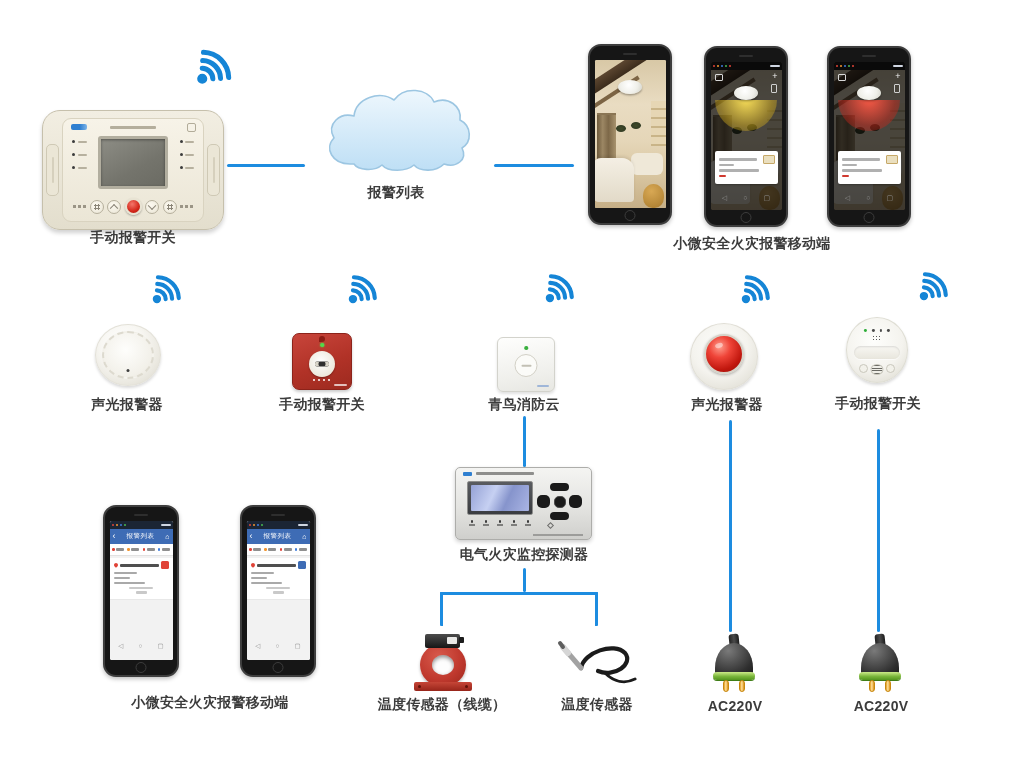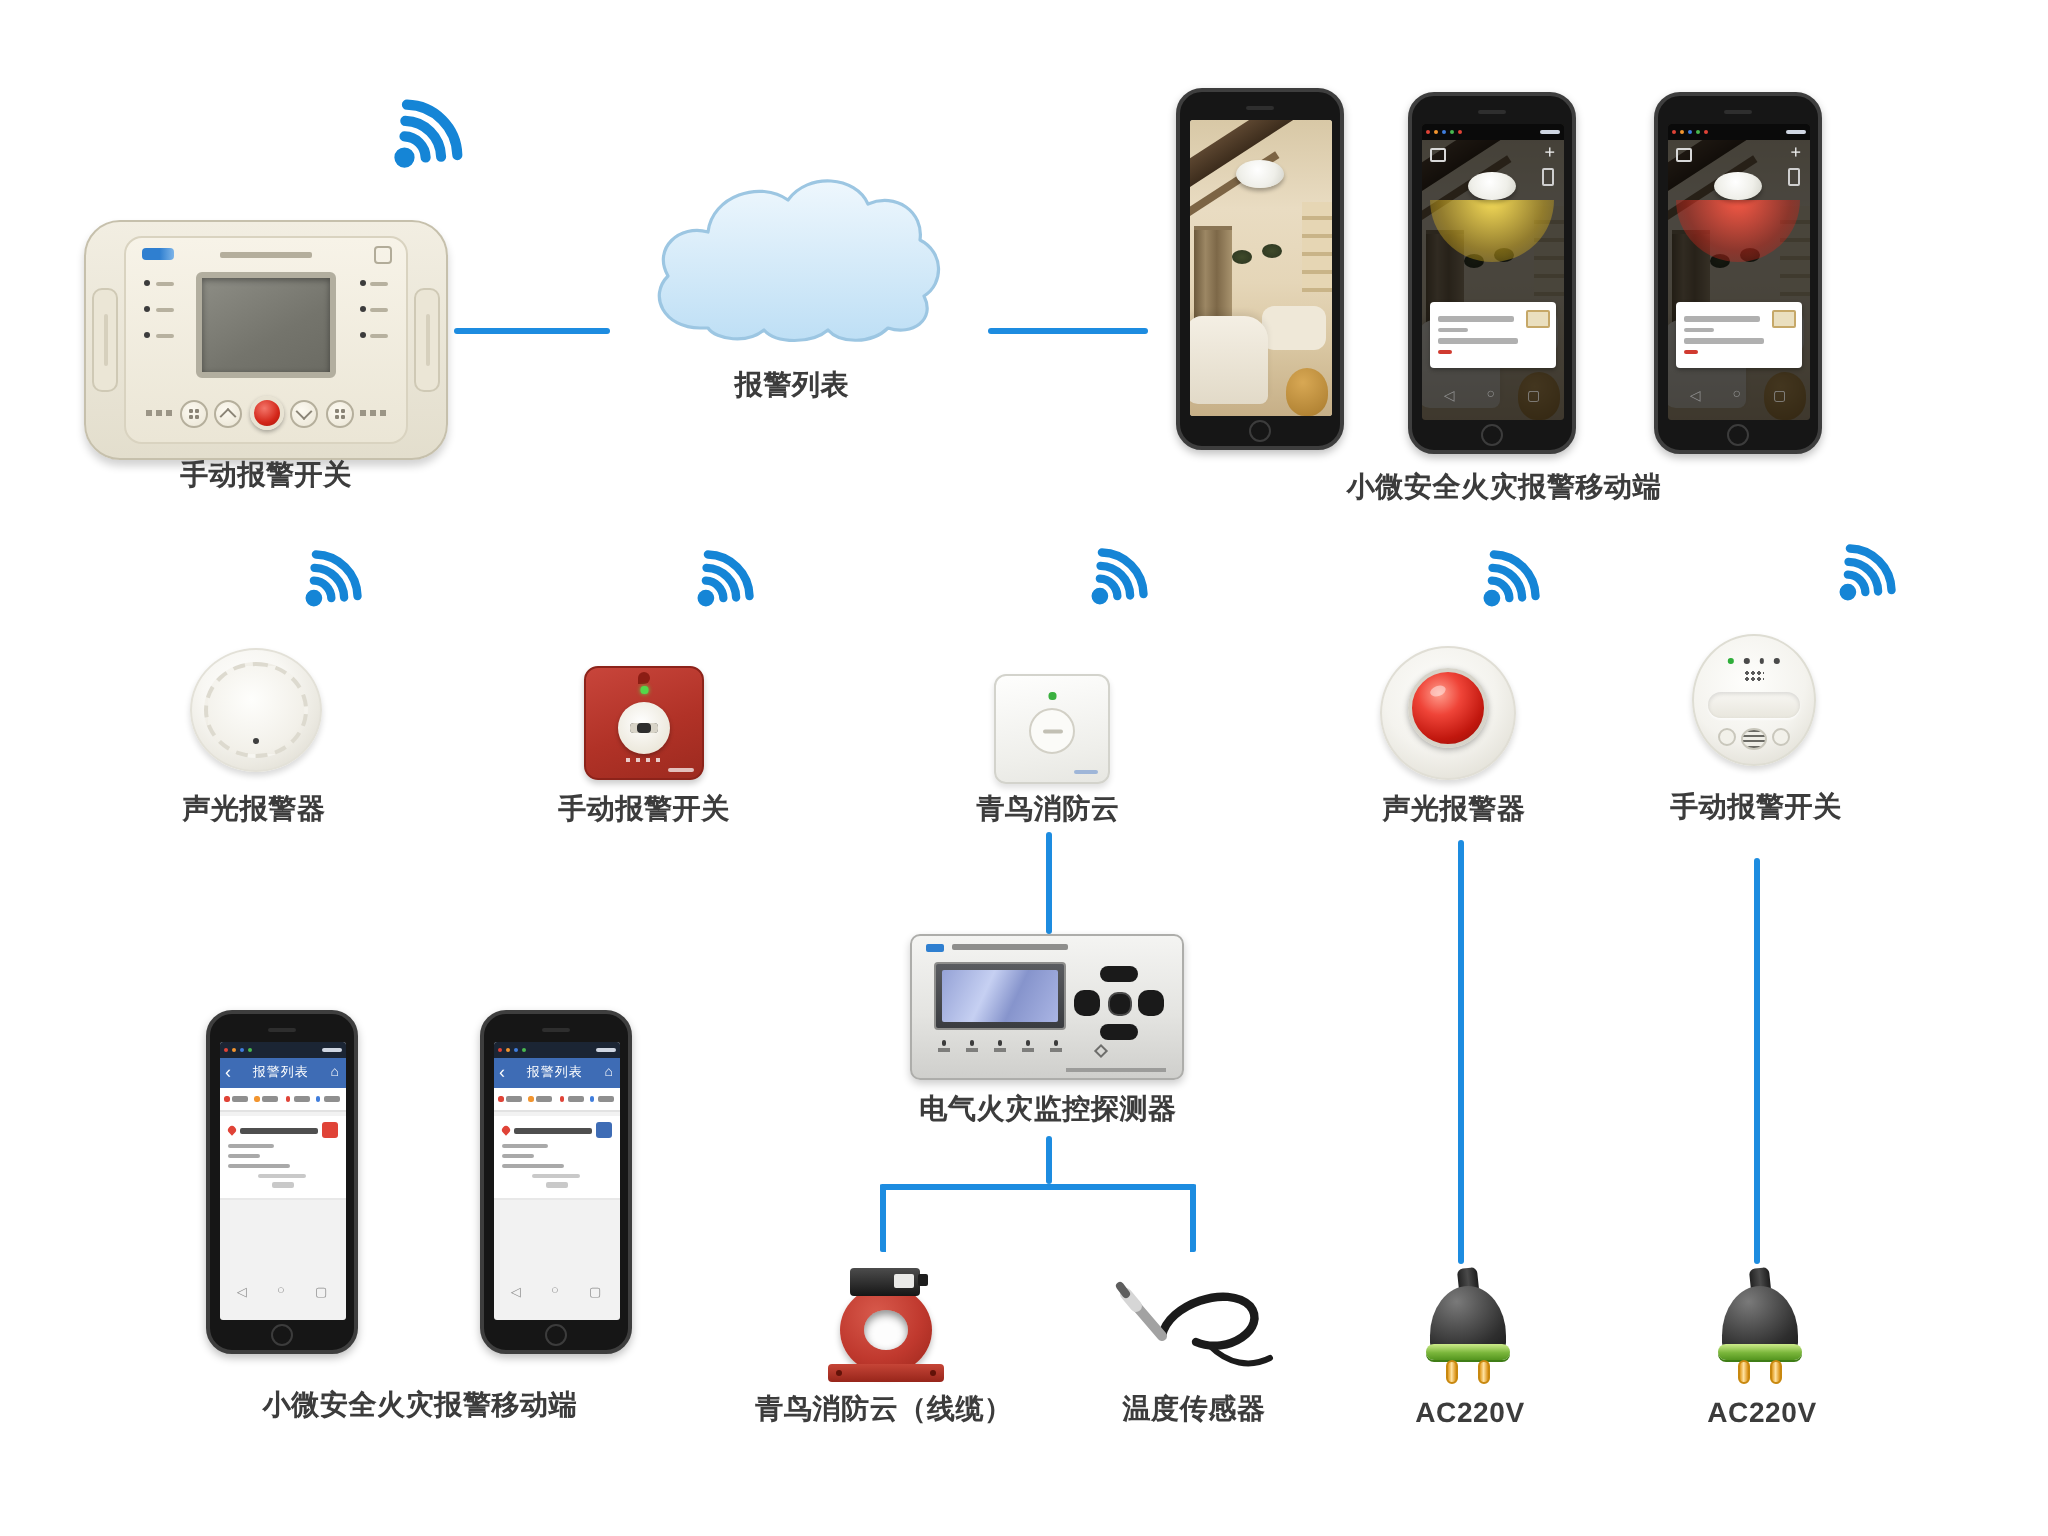--- a/index.html
+++ b/index.html
@@ -488,21 +488,21 @@
     </div>
     <i class="foot"></i>
   </div>
   <div class="lbl" style="left:524px;top:546px">电气火灾监控探测器</div>
 
   <div class="ct" style="left:414px;top:634px">
     <i class="ring"></i>
     <i class="ctop"></i>
     <i class="base"></i>
   </div>
-  <div class="lbl" style="left:442px;top:696px">青鸟消防云（线缆）</div>
+  <div class="lbl" style="left:442px;top:696px">温度传感器（线缆）</div>
 
   <svg style="position:absolute;left:551px;top:638px" width="86" height="52" viewBox="0 0 86 52">
     <path d="M30,30 C33,14 63,4 74,15 C83,26 63,40 47,33" fill="none" stroke="#1b1b1b" stroke-width="4.2" stroke-linecap="round"></path>
     <path d="M54,35 C63,44 74,46 84,41" fill="none" stroke="#1b1b1b" stroke-width="3" stroke-linecap="round"></path>
     <line x1="30" y1="30" x2="12" y2="9" stroke="#a2a2a2" stroke-width="5" stroke-linecap="round"></line>
     <line x1="17" y1="15" x2="12" y2="9" stroke="#d6d6d6" stroke-width="6" stroke-linecap="round"></line>
     <line x1="12" y1="9" x2="9" y2="5" stroke="#5e5e5e" stroke-width="4" stroke-linecap="round"></line>
   </svg>
   <div class="lbl" style="left:597px;top:696px">温度传感器</div>
 

